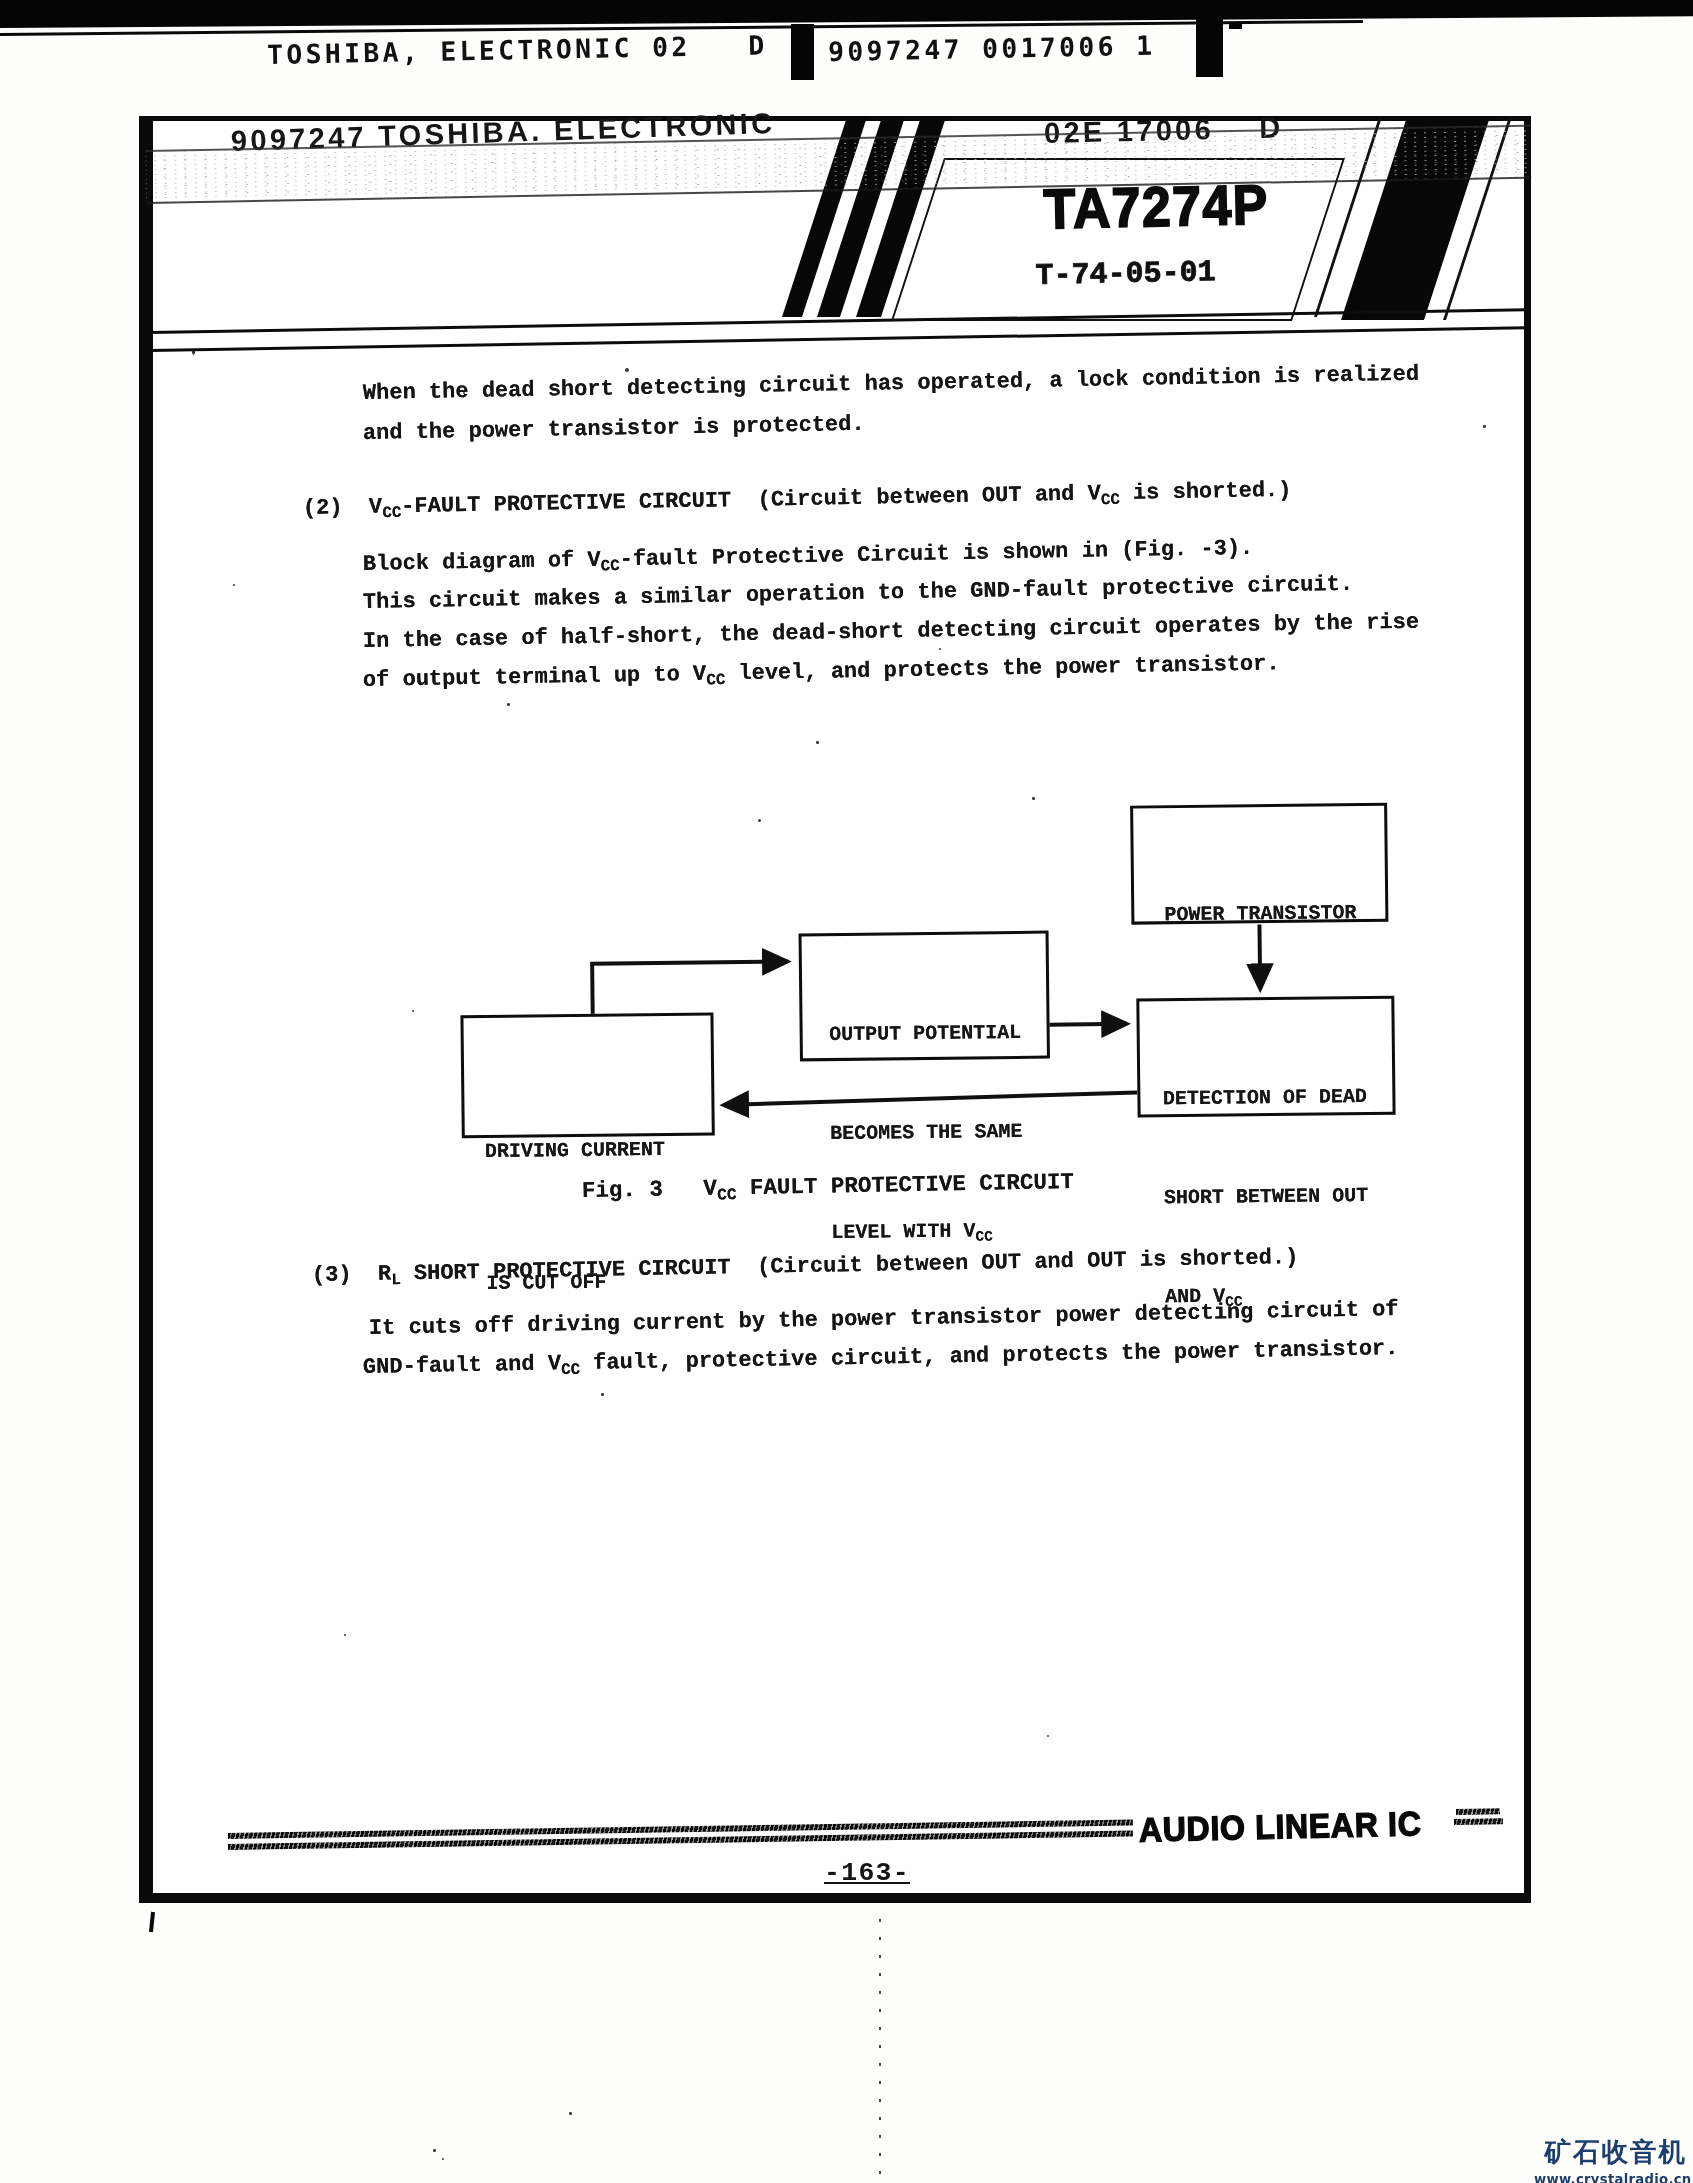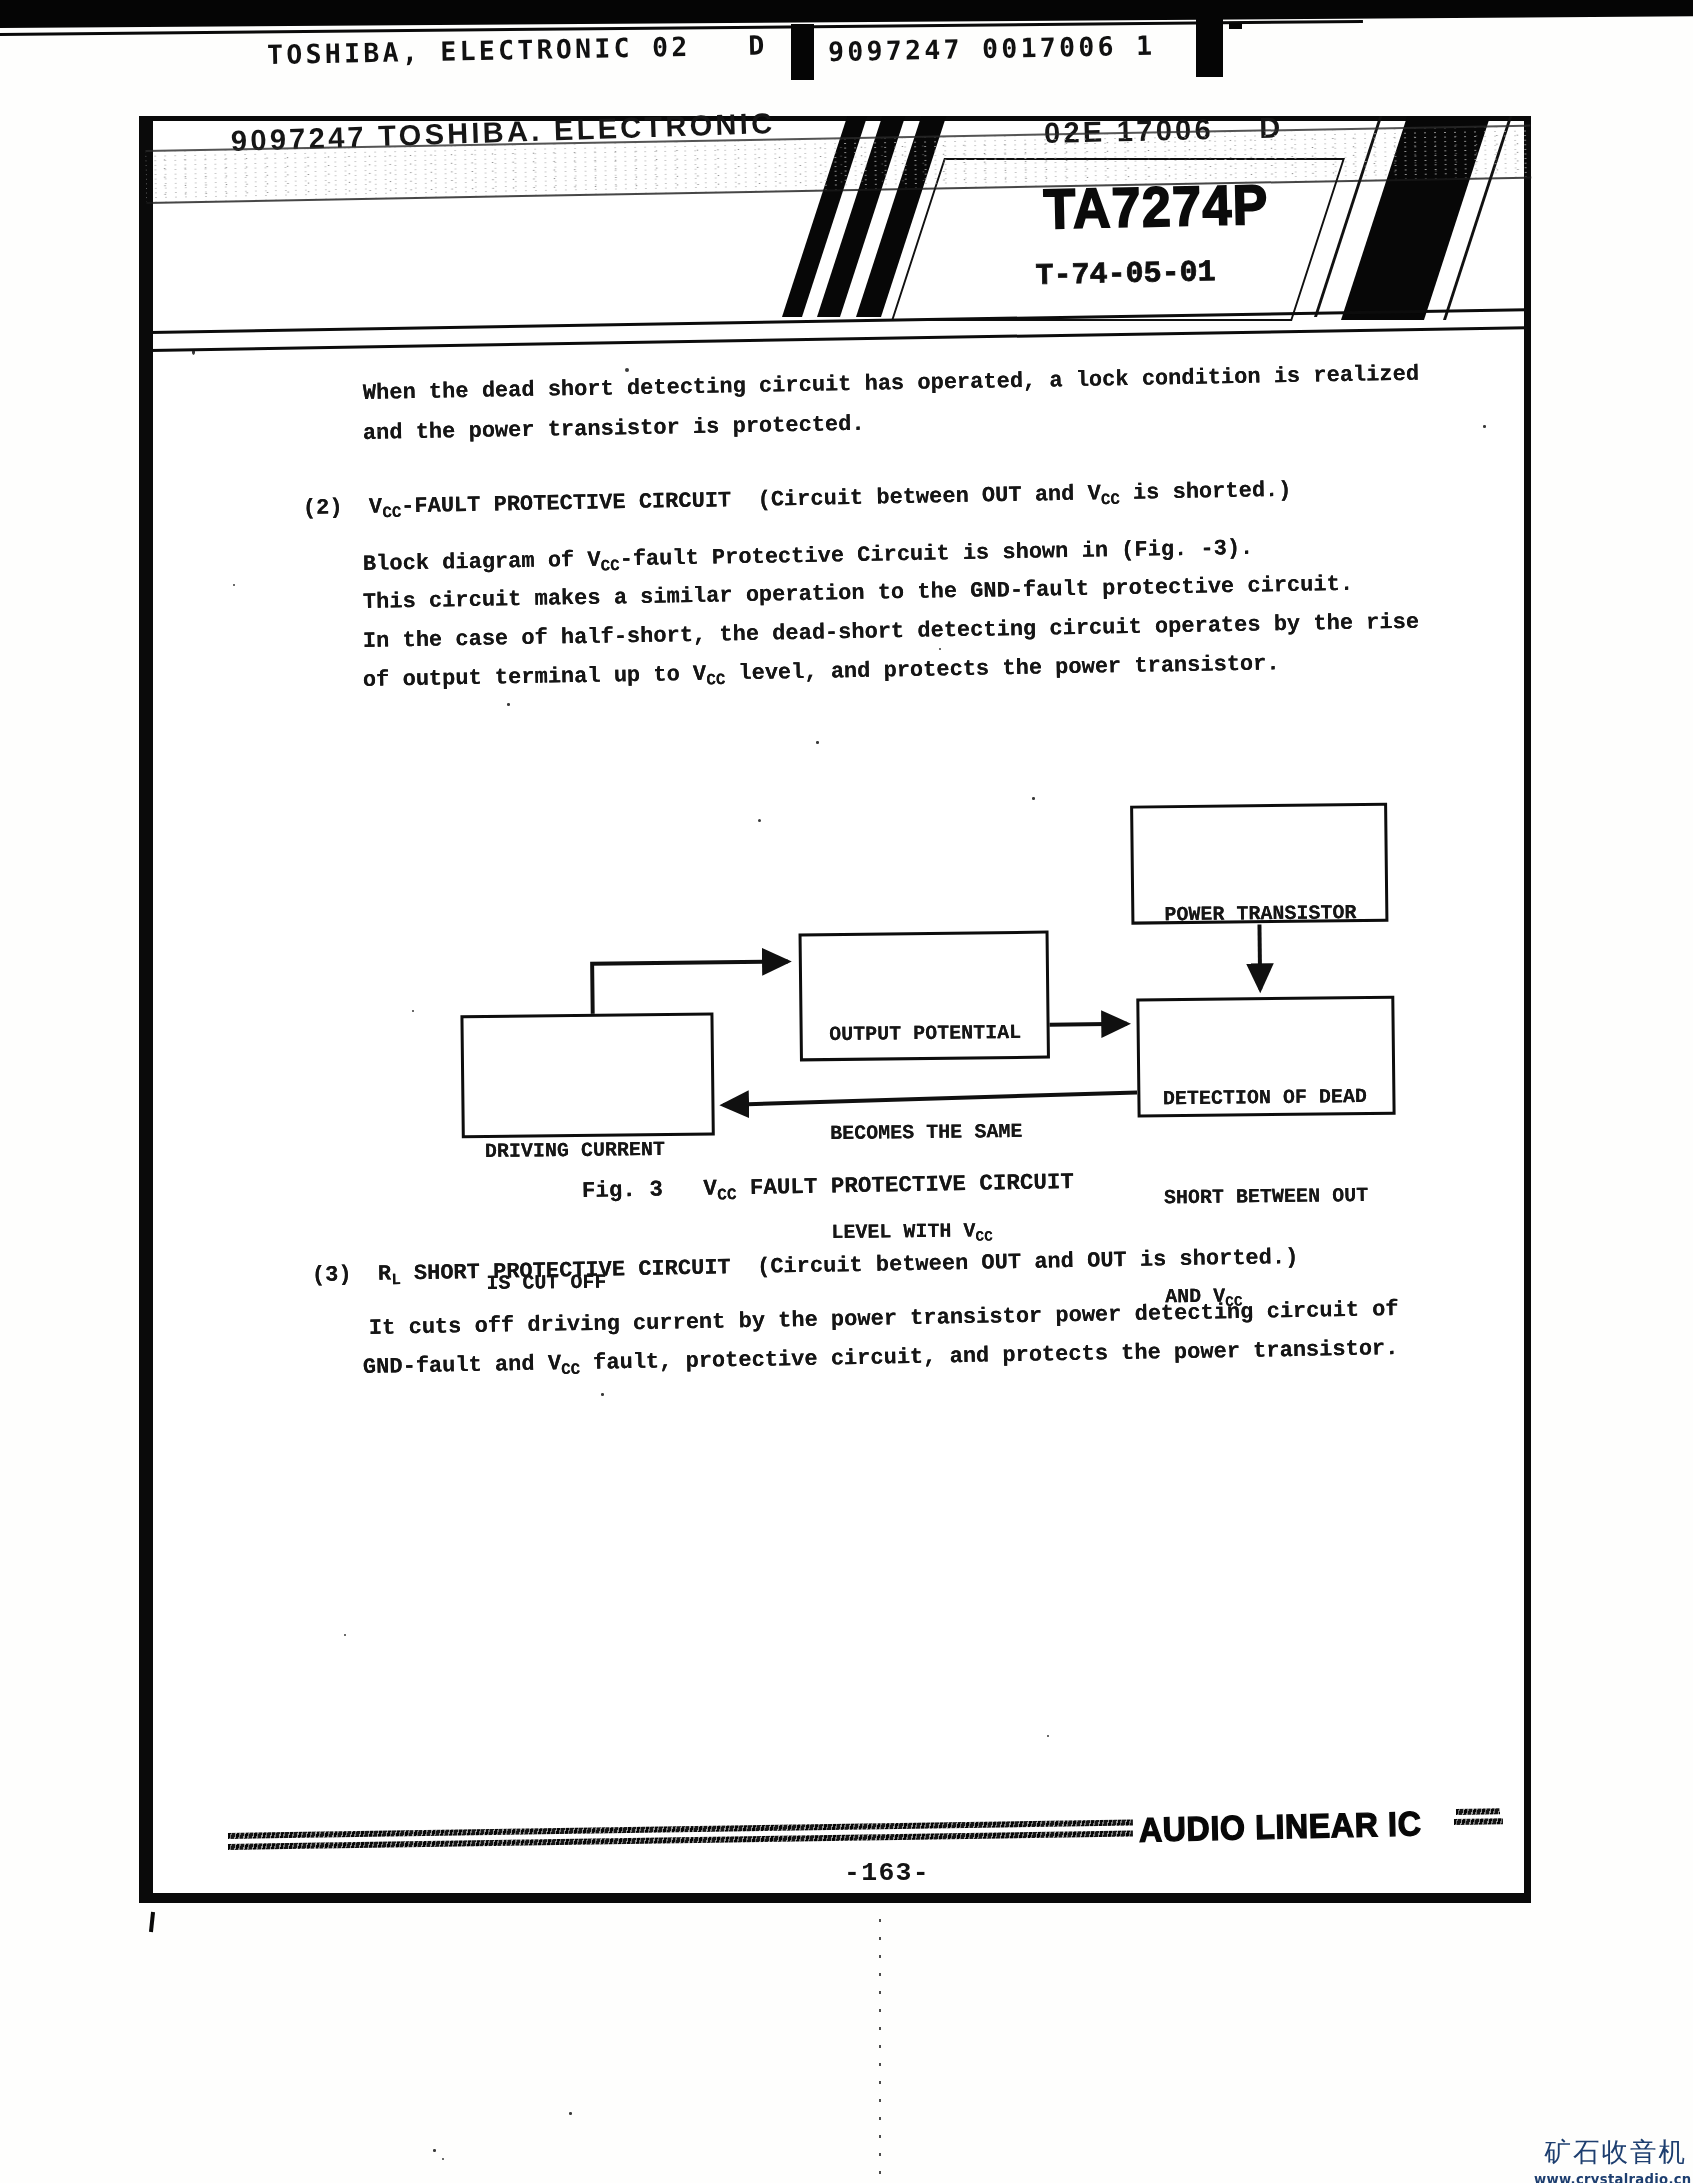--- a/index.html
+++ b/index.html
@@ -82,21 +82,21 @@
             letter-spacing:1.3px; }
 
   
   .ltick { position:absolute; left:150px; top:1912px; width:4px; height:20px; background:#0a0a0a;
            transform:rotate(6deg); }
   .dotline { position:absolute; left:879px; top:1919px; width:2px; height:263px; opacity:.85;
              background:repeating-linear-gradient(180deg,#2c2c2c 0 3.3px,transparent 3.3px 18px); }
 
   .watermark { position:absolute; left:1534px; top:2134px; width:153px; text-align:right;
                font-family:"DejaVu Sans",sans-serif; }
-  .wm-cjk { font-weight:400; font-size:26.5px; letter-spacing:2px; }
+  .wm-cjk { font-weight:700; font-size:26.5px; letter-spacing:2px; }
   .wm-url { font-weight:700; font-size:13.2px; letter-spacing:0.3px; margin-top:2px; }
 
   .speck { position:absolute; background:#3a3a3a; border-radius:50%; }
 </style>
 </head>
 <body>
 
 <div>
 
   <div class="topbar"></div>
@@ -183,21 +183,21 @@
 
     <div class="tw" style="left:159px; top:1141px;"><span>(3)  R</span><sub>L</sub><span> SHORT PROTECTIVE CIRCUIT  (Circuit between OUT and OUT is shorted.)</span></div>
     <div class="tw" style="left:216px; top:1194px;">It cuts off driving current by the power transistor power detecting circuit of</div>
     <div class="tw" style="left:210px; top:1233px;"><span>GND-fault and V</span><sub>CC</sub><span> fault, protective circuit, and protects the power transistor.</span></div>
 
     <div class="hatch" style="left:75px; top:1712px; width:905px; transform:rotate(-0.85deg);"></div>
     <div class="hatch" style="left:75px; top:1723px; width:905px; transform:rotate(-0.85deg);"></div>
     <div class="brand" style="left:986px; top:1691px;">AUDIO LINEAR IC</div>
     <div class="hatch" style="left:1303px; top:1688px; width:44px; transform:rotate(-1deg);"></div>
     <div class="hatch" style="left:1301px; top:1698px; width:49px; transform:rotate(-1deg);"></div>
-    <div class="pageno" style="left:691px; top:1739px;">-163-</div>
+    <div class="pageno" style="left:671px; top:1739px;text-decoration:underline;">-163-</div>
   </div>
 
   <div class="ltick"></div>
   <div class="dotline"></div>
 
   <div class="watermark" style="color: rgb(29, 62, 111);">
     <div class="wm-cjk">矿石收音机</div>
     <div class="wm-url">www.crystalradio.cn</div>
   </div>
 

